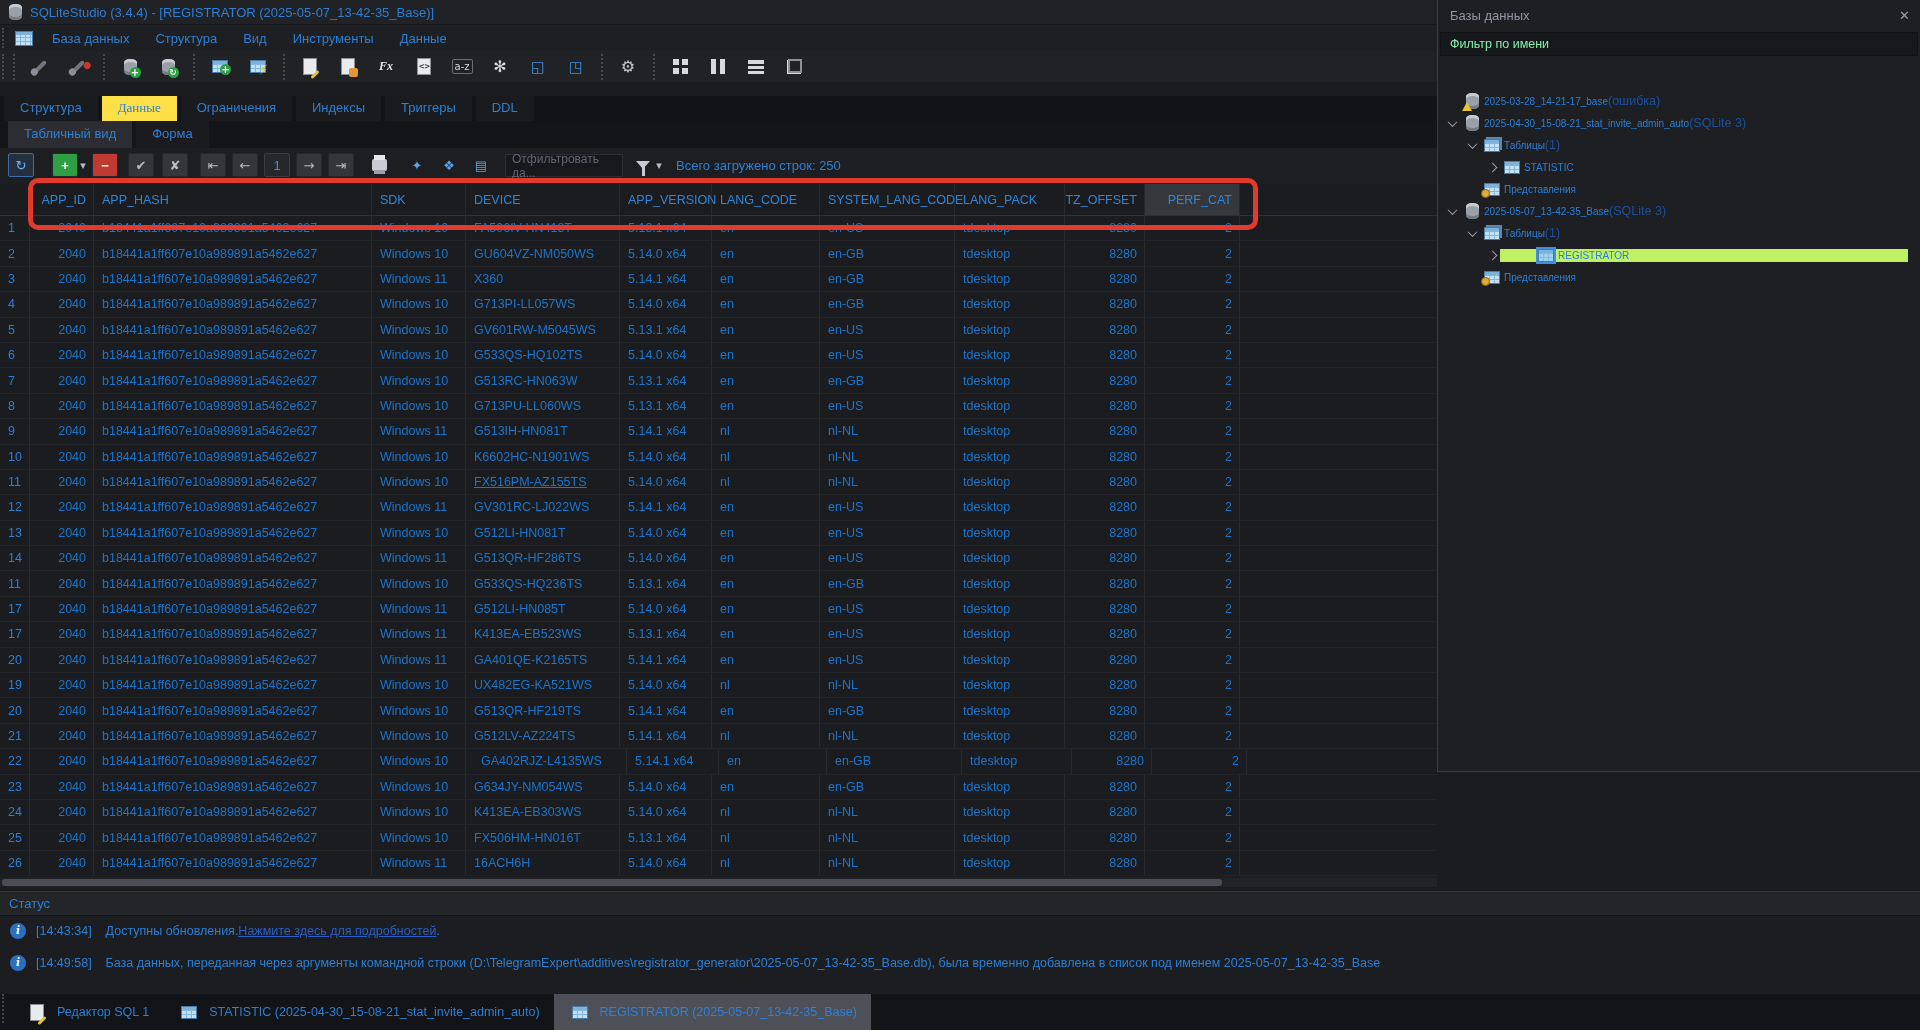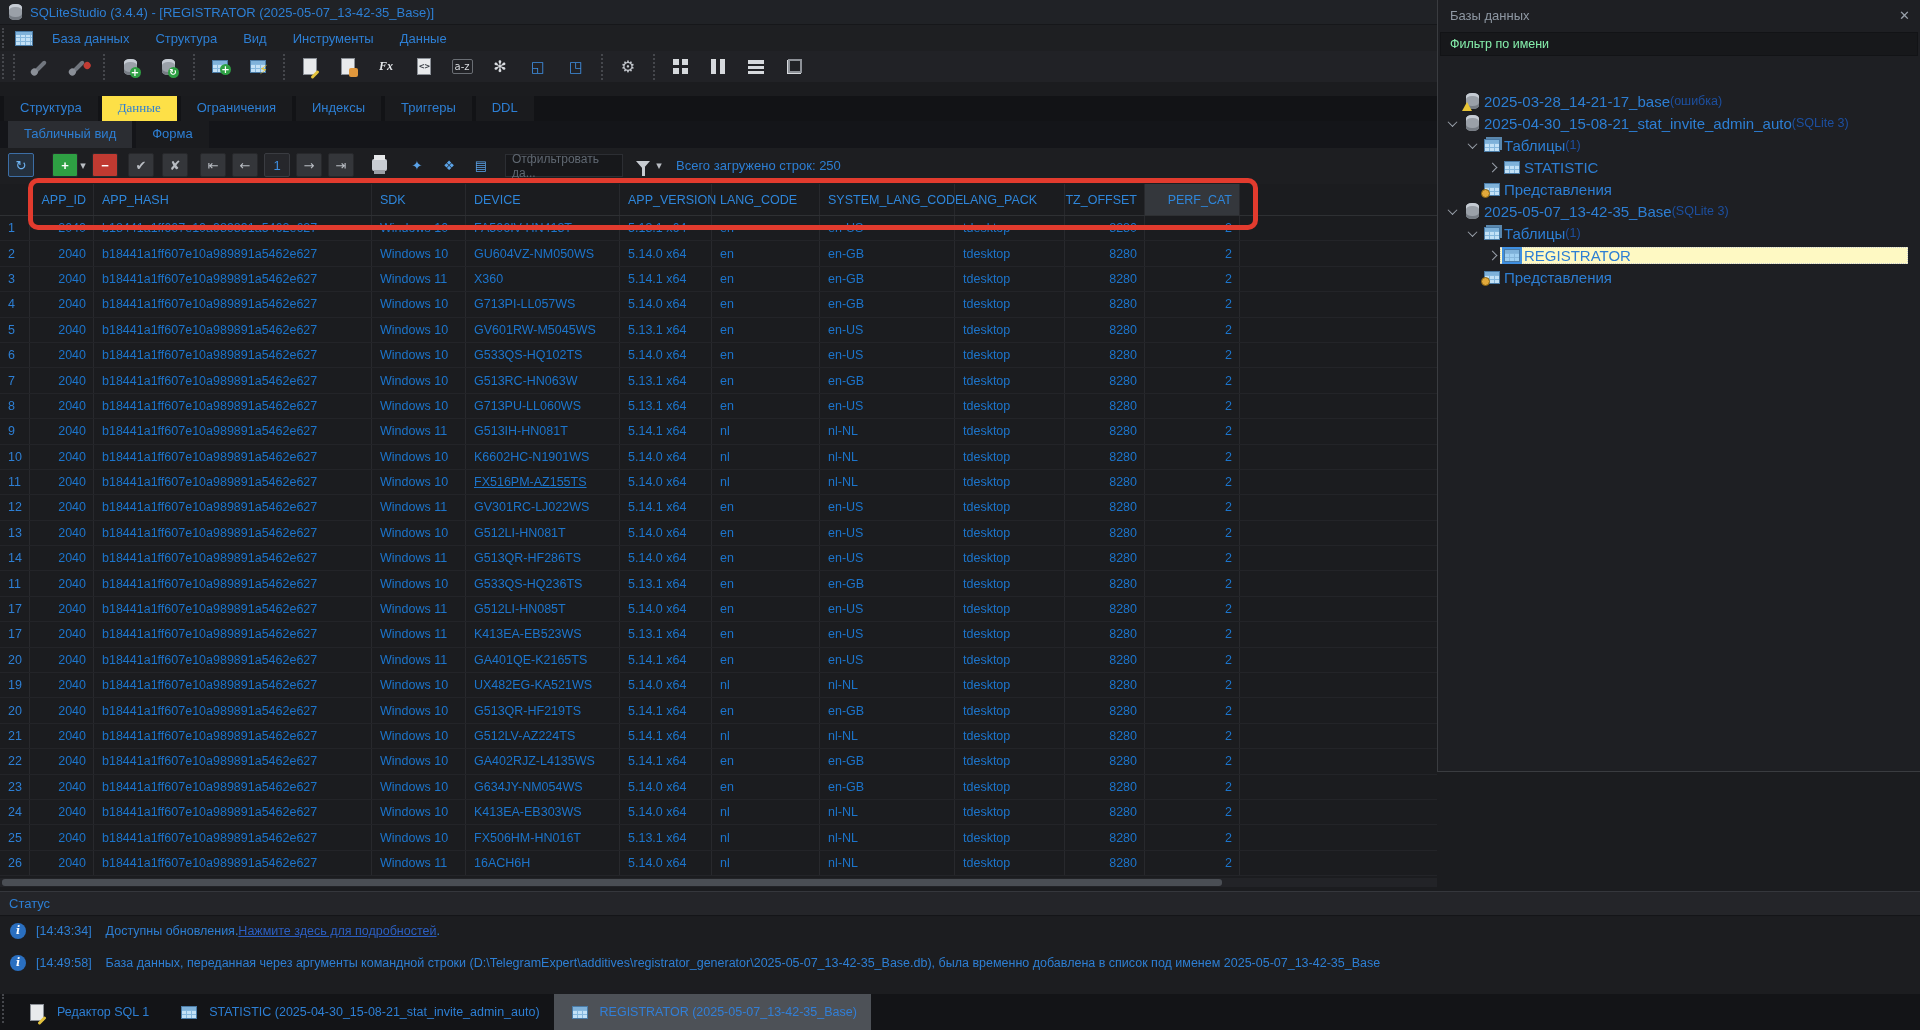--- a/index.html
+++ b/index.html
@@ -128,23 +128,23 @@
   .panel-title { height:30px; display:flex; align-items:center; padding:0 10px 0 12px; color:#8f98a3; font-size:13px; }
   .panel-close { margin-left:auto; color:#9aa1ab; font-size:13px; }
   .panel-filter { margin:2px 2px 0 2px; height:24px; background:#17181b; border:1px solid #121316; display:flex; align-items:center; padding-left:9px; color:#86efac; font-size:12.5px; }
   .tree { position:relative; }
   .trow { position:absolute; height:22px; display:flex; align-items:center; white-space:nowrap; }
   .chev { width:16px; flex:none; display:flex; align-items:center; justify-content:center; }
   .chev span { width:7px; height:7px; border-right:1.6px solid #9aa1ab; border-bottom:1.6px solid #9aa1ab; display:inline-block; }
   .chev.down span { transform:rotate(45deg) translate(-1px,-1px); }
   .chev.right span { transform:rotate(-45deg); }
   .ticon { width:24px; flex:none; display:flex; align-items:center; justify-content:center; position:relative; }
-  .tlabel { color:#2d7fd4; font-size:15px; }
+  .tlabel { color:#2d7fd4; font-size:10px; }
   .tsuffix { color:#1c4fa0; font-size:12.5px; }
-  .selbox { background:#fef9c3; outline:1px dotted #c8cdd4; outline-offset:-1px; padding-right:6px; }
+  .selbox { background:#bef264; outline:1px dotted #c8cdd4; outline-offset:-1px; padding-right:6px;padding-left:34px; }
 </style>
 </head>
 <body>
 
 <div id="root">
 
   <div class="abs titlebar">
     <span class="ic-db" style="margin-left:9px;"></span>
     <span class="title-text">SQLiteStudio (3.4.4) - [REGISTRATOR (2025-05-07_13-42-35_Base)]</span>
   </div>
@@ -599,21 +599,21 @@
           <div class="td" style="width: 135px;">nl-NL</div>
           <div class="td" style="width: 110px;">tdesktop</div>
           <div class="td r" style="width: 80px;">8280</div>
           <div class="td r" style="width: 95px;">2</div>
         </div>
         <div class="drow">
           <div class="gutter">22</div>
           <div class="td r" style="width: 64px;">2040</div>
           <div class="td" style="width: 278px;">b18441a1ff607e10a989891a5462e627</div>
           <div class="td" style="width: 94px;">Windows 10</div>
-          <div class="td" style="width: 154px;">GA402RJZ-L4135WS</div>
+          <div class="td" style="width: 154px; margin-left: 7px;">GA402RJZ-L4135WS</div>
           <div class="td" style="width: 92px;">5.14.1 x64</div>
           <div class="td" style="width: 108px;">en</div>
           <div class="td" style="width: 135px;">en-GB</div>
           <div class="td" style="width: 110px;">tdesktop</div>
           <div class="td r" style="width: 80px;">8280</div>
           <div class="td r" style="width: 95px;">2</div>
         </div>
         <div class="drow">
           <div class="gutter">23</div>
           <div class="td r" style="width: 64px;">2040</div>

